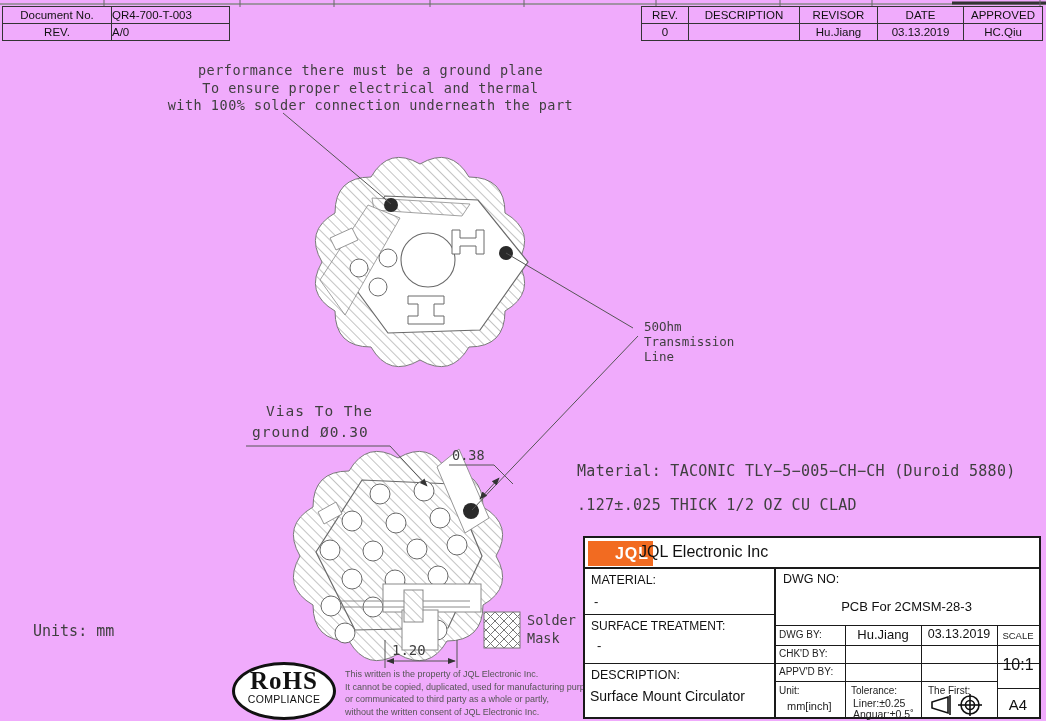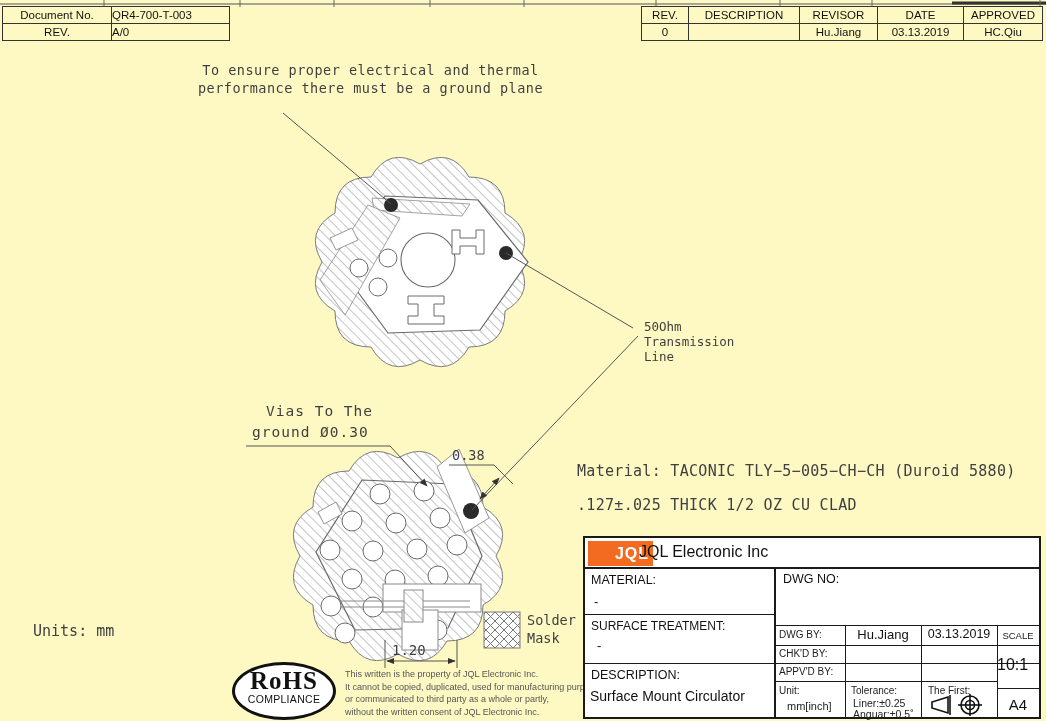--- a/index.html
+++ b/index.html
@@ -1,16 +1,16 @@
 <!DOCTYPE html>
 <html><head>
 <meta charset="utf-8">
 <style>
   html,body{margin:0;padding:0;background:#fff;}
-  .sheet{position:relative;width:1046px;height:721px;background:#fef9c3;overflow:hidden;
+  .sheet{position:relative;width:1046px;height:721px;background:#f0abfc;overflow:hidden;
          font-family:"Liberation Sans",sans-serif;color:#111;}
   .abs{position:absolute;}
   .cad{font-family:"DejaVu Sans Mono",monospace;color:#3f3f3f;}
   .cadi{font-family:"DejaVu Sans Mono",monospace;color:#3f3f3f;}
   
   .doctab{left:2px;top:6px;width:226px;border:1px solid #333;font-size:11.5px;}
   .doctab .row{display:flex;height:16px;line-height:16px;}
   .doctab .row+.row{border-top:1px solid #333;}
   .doctab .c1{width:108px;text-align:center;border-right:1px solid #333;}
   .doctab .c2{flex:1;}
@@ -163,22 +163,23 @@
     <div class="row">
       <div class="cell w0">0</div>
       <div class="cell w1"></div>
       <div class="cell w2">Hu.Jiang</div>
       <div class="cell w3">03.13.2019</div>
       <div class="cell w4">HC.Qiu</div>
     </div>
   </div>
 
   <div class="abs cad" style="left:118px;top:62px;width:505px;text-align:center;font-size:13.5px;line-height:17.5px;letter-spacing:0.5px">
+    <div>performance there must be a ground plane</div>
     <div>To ensure proper electrical and thermal</div>
-    <div>performance there must be a ground plane</div>
+    <div>with 100% solder connection underneath the part</div>
   </div>
 
   <div class="abs cad" style="left:644px;top:319px;font-size:12.5px;line-height:15px">
     <div>50Ohm</div>
     <div>Transmission</div>
     <div>Line</div>
   </div>
 
   <div class="abs cad" style="left:266px;top:401px;font-size:14.5px;line-height:21px;letter-spacing:1px">
     <div>Vias To The</div>
@@ -223,31 +224,32 @@
     <div class="tb-line" style="left:260px;top:87px;width:1px;height:92px"></div>
     <div class="tb-line" style="left:336px;top:87px;width:1px;height:92px"></div>
     <div class="tb-line" style="left:412px;top:87px;width:1px;height:92px"></div>
 
     <div class="logo" style="background:#F26B21">JQL</div>
     <div class="tb-label" style="left:54px;top:5px;font-size:16px">JQL Electronic Inc</div>
 
     <div class="tb-label" style="left:6px;top:35px">MATERIAL:</div>
     <div class="tb-val" style="left:9px;top:56px">-</div>
     <div class="tb-label" style="left:198px;top:34px">DWG NO:</div>
+    <div class="tb-val" style="left:189px;top:61px;width:265px;text-align:center">PCB For 2CMSM-28-3</div>
 
     <div class="tb-label" style="left:6px;top:81px;font-size:12px">SURFACE TREATMENT:</div>
     <div class="tb-val" style="left:12px;top:100px">-</div>
 
     <div class="tb-small" style="left:194px;top:91px">DWG BY:</div>
     <div class="tb-val" style="left:260px;top:89px;width:76px;text-align:center">Hu.Jiang</div>
     <div class="tb-val" style="left:336px;top:89px;width:76px;text-align:center;font-size:12.5px">03.13.2019</div>
     <div class="tb-small" style="left:412px;top:92px;width:42px;text-align:center;font-size:9.5px">SCALE</div>
     <div class="tb-small" style="left:194px;top:110px">CHK'D BY:</div>
     <div class="tb-small" style="left:194px;top:128px">APPV'D BY:</div>
-    <div class="tb-val" style="left:412px;top:118px;width:25px;text-align:center;font-size:16px">10:1</div>
+    <div class="tb-val" style="left:412px;top:118px;width:42px;text-align:center;font-size:16px">10:1</div>
     <div class="tb-val" style="left:412px;top:158px;width:42px;text-align:center;font-size:15px">A4</div>
 
     <div class="tb-label" style="left:6px;top:130px">DESCRIPTION:</div>
     <div class="tb-val" style="left:5px;top:150px;font-size:14px">Surface Mount Circulator</div>
 
     <div class="tb-small" style="left:194px;top:147px">Unit:</div>
     <div class="tb-small" style="left:202px;top:162px;font-size:11px">mm[inch]</div>
     <div class="tb-small" style="left:266px;top:147px">Tolerance:</div>
     <div class="tb-small" style="left:268px;top:159px;font-size:10.5px">Liner:±0.25</div>
     <div class="tb-small" style="left:268px;top:170px;font-size:10.5px">Anguar:±0.5˚</div>

